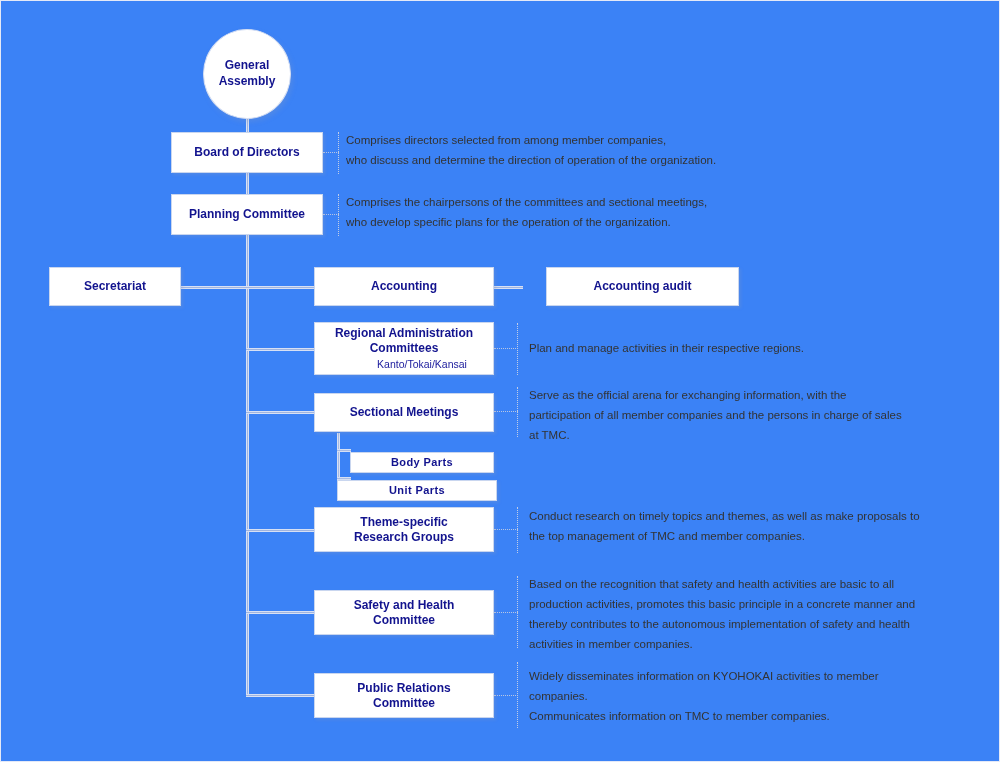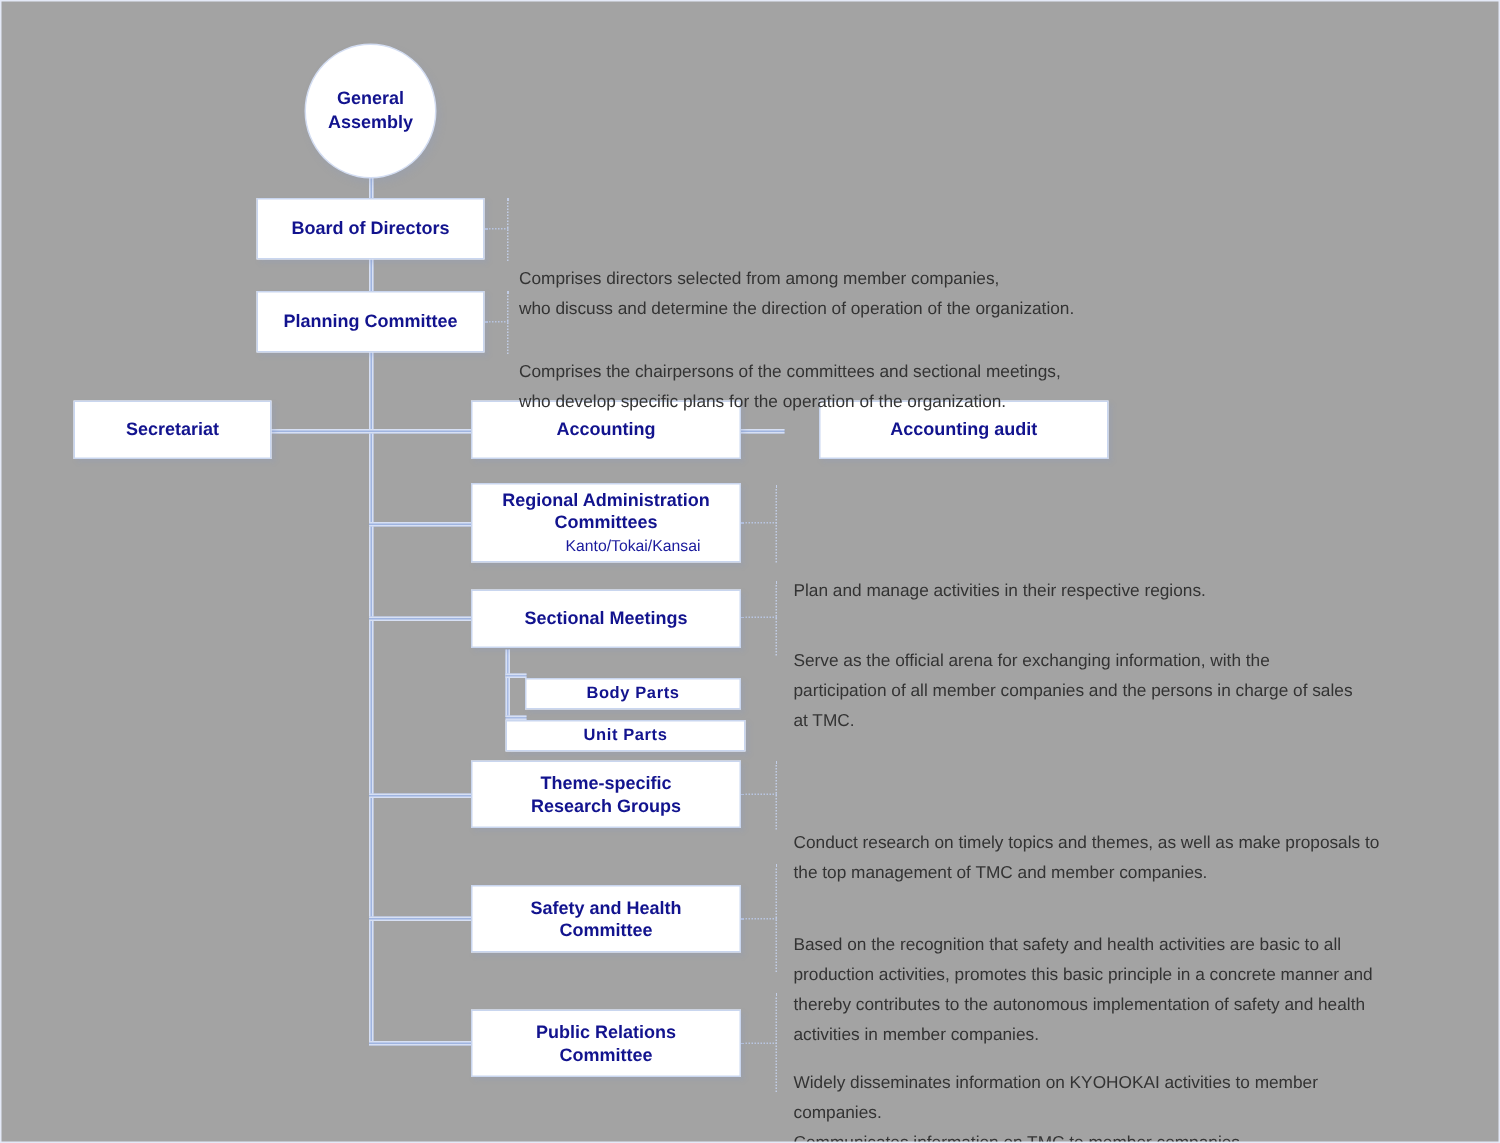--- a/index.html
+++ b/index.html
@@ -5,21 +5,21 @@
 <style>
   html, body {
     margin: 0;
     padding: 0;
     background: #ffffff;
   }
   #canvas {
     position: relative;
     width: 1000px;
     height: 762px;
-    background: #a3a3a3;
+    background: #3b82f6;
     box-sizing: border-box;
     border: 1px solid #e4e9f7;
     overflow: hidden;
     font-family: "Liberation Sans", sans-serif;
   }
   
   .ln {
     position: absolute;
     background: #9fb4e0;
   }
@@ -96,21 +96,20 @@
   }
   
   .desc {
     position: absolute;
     color: #333333;
     font-size: 11.5px;
     line-height: 20px;
     white-space: pre-line;
     font-weight: normal;
     font-family: "Liberation Sans", sans-serif;
-    margin-top: 46px;
   }
 </style>
 </head>
 <body>
 
 <div id="canvas">
 
   <div class="ln v" style="left:245px; top:116px; height:16px;"></div>
   <div class="ln v" style="left:245px; top:171px; height:22px;"></div>
   <div class="ln v" style="left:245px; top:233px; height:462px;"></div>

